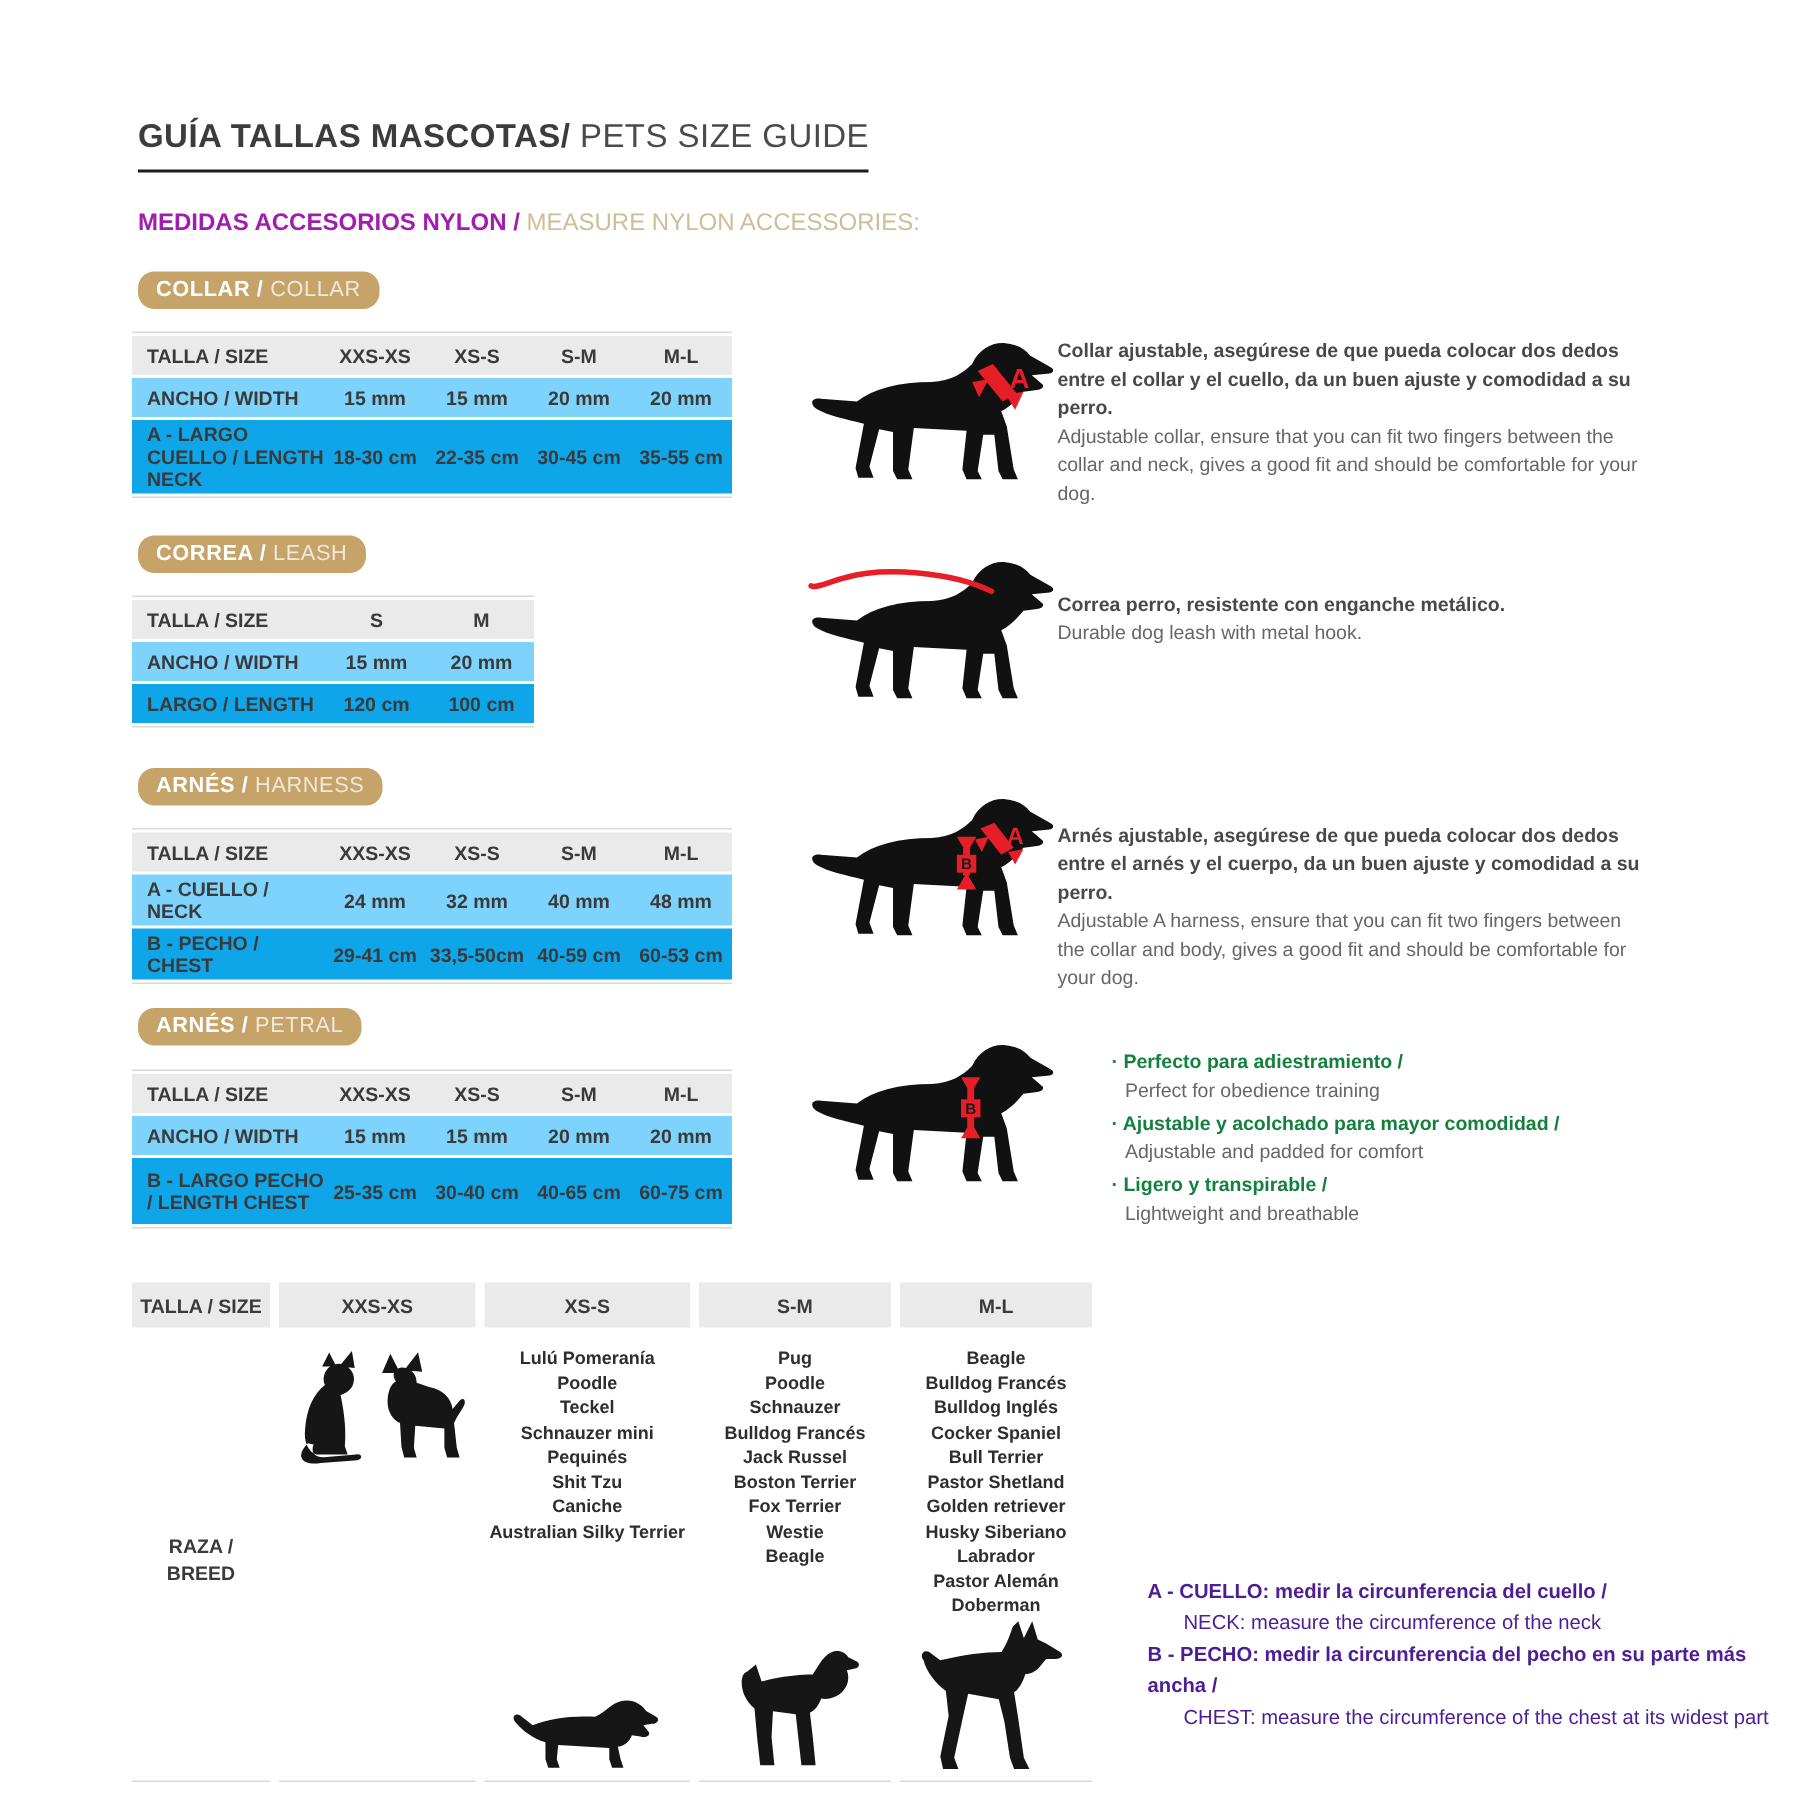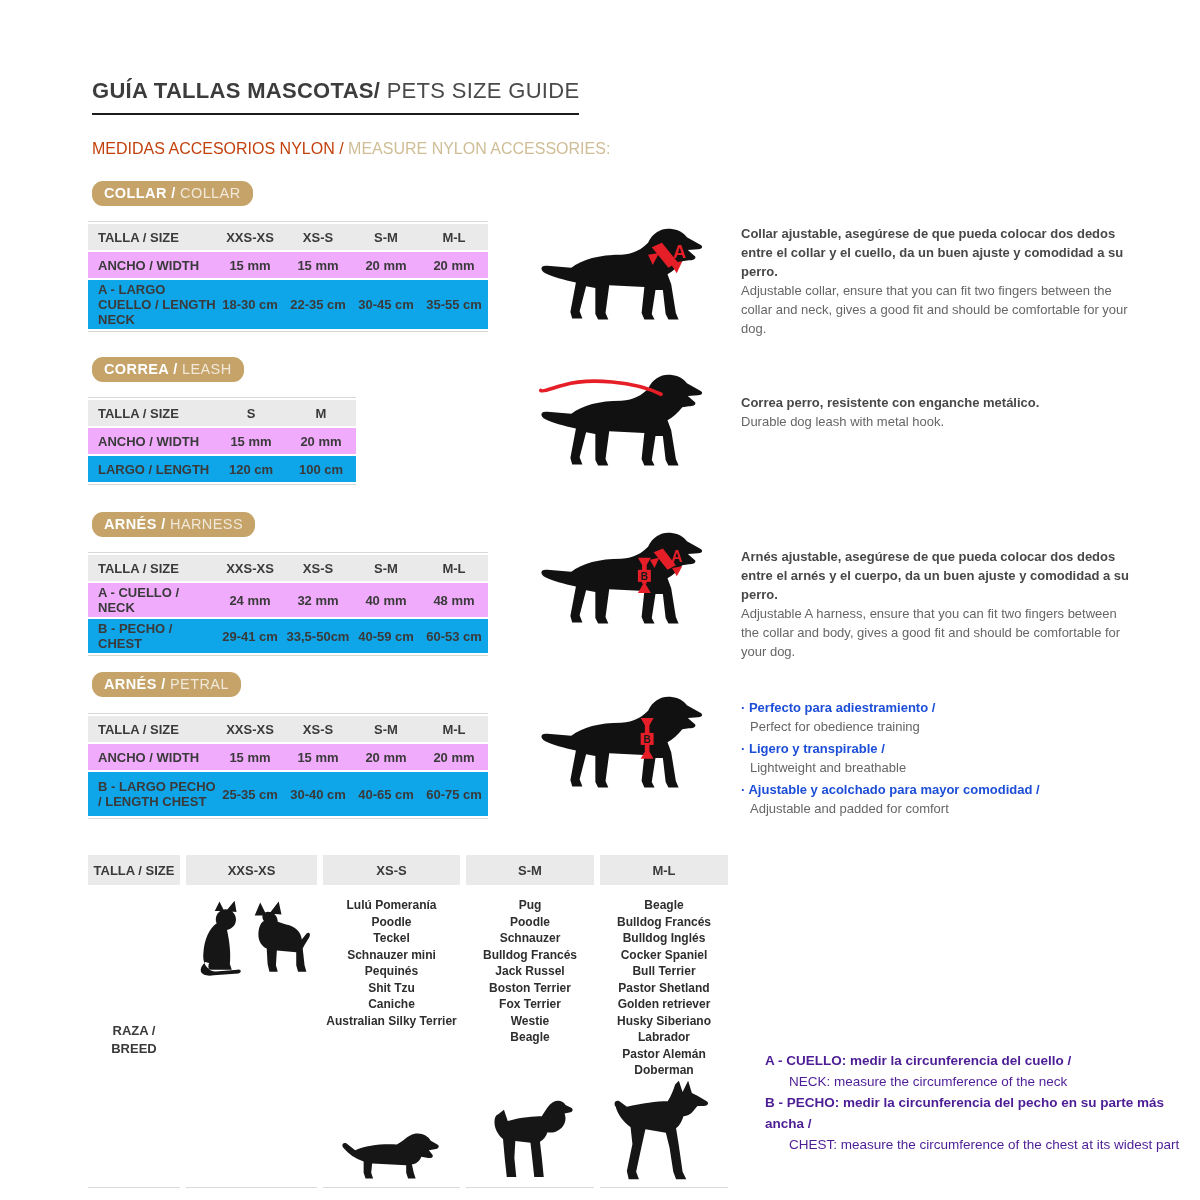--- a/index.html
+++ b/index.html
@@ -7,57 +7,57 @@
     position:relative;width:1200px;height:1200px;background:#fff;overflow:hidden;
     font-family:"Liberation Sans", sans-serif;color:#3a3a3a;
   }
 
   
   .title{position:absolute;left:92px;top:78px;margin:0;font-size:22px;letter-spacing:.3px;
          padding-bottom:9px;border-bottom:2px solid #1c1c1c;display:inline-block;color:#3c3c3c;}
   .title .t-es{font-weight:700;}
   .title .t-en{font-weight:400;color:#4a4a4a;}
   .subtitle{position:absolute;left:92px;top:140px;font-size:16px;}
-  .subtitle .s-es{font-weight:400;color:#c2410c;}
+  .subtitle .s-es{font-weight:700;color:#a21caf;}
   .subtitle .s-en{font-weight:400;color:#cfbd96;}
 
   
   .badge{position:absolute;left:92px;height:25px;line-height:25px;background:#c5a369;
          color:#fff;font-size:14.5px;padding:0 12px;letter-spacing:.4px;white-space:nowrap;border-radius:11px;}
   .badge .b-es{font-weight:700;}
   .badge .b-en{font-weight:400;color:rgba(255,255,255,.75);}
 
   
   .size-table{position:absolute;left:88px;border-top:1px solid #d8d8d8;border-bottom:1px solid #d8d8d8;
               padding:2px 0;display:flex;flex-direction:column;gap:2px;}
   .tr{display:grid;align-items:center;background:#0ea5e9;min-height:26px;}
   .cols5{grid-template-columns:128px repeat(4,68px);}
   .cols3{grid-template-columns:128px repeat(2,70px);}
   .tr.head{background:#eaeaea;}
-  .tr.shade{background:#f0abfc;}
+  .tr.shade{background:#7dd3fc;}
   .tr.tall{min-height:44px;}
   .tc{font-size:13px;font-weight:700;color:#3a3a3a;padding:2px 0 2px 10px;line-height:15px;}
   .tc.val{text-align:center;padding:2px 2px;}
 
   
   .dog{position:absolute;left:538px;width:185px;height:112px;}
   .dog svg{width:100%;height:100%;display:block;}
   .red{fill:#e61e28;}
   .marker-letter{font-family:"Liberation Sans",sans-serif;font-weight:700;fill:#e61e28;}
   .marker-letter-dark{font-family:"Liberation Sans",sans-serif;font-weight:700;fill:#1a1a1a;}
 
   
-  .desc{position:absolute;left:741px;width:388px;font-size:13px;line-height:19px;}
+  .desc{position:absolute;left:705px;width:388px;font-size:13px;line-height:19px;}
   .desc .es{font-weight:700;color:#484848;}
   .desc .en{font-weight:400;color:#666;}
 
   
   .bullets{position:absolute;left:741px;width:400px;font-size:13px;line-height:19px;}
   .bullet{margin-bottom:3px;}
-  .bullet .es{font-weight:700;color:#1d4ed8;}
+  .bullet .es{font-weight:700;color:#15803d;}
   .bullet .es::before{content:"· ";font-weight:700;}
   .bullet .en{font-weight:400;color:#666;padding-left:9px;}
 
   
   .breed-table{position:absolute;left:88px;top:855px;width:642px;
                display:grid;grid-template-columns:92px 131px 137px 128px 128px;column-gap:6px;row-gap:4px;}
   .bh{background:#eaeaea;height:30px;display:flex;align-items:center;justify-content:center;
       font-size:13px;font-weight:700;color:#3a3a3a;}
   .bc{background:#fff;border-bottom:1px solid #d9d9d9;min-height:238px;
       display:flex;flex-direction:column;align-items:center;justify-content:space-between;
@@ -257,26 +257,26 @@
       <text x="114" y="58.5" font-size="11" class="marker-letter-dark">B</text>
     </svg>
   </div>
 
   <div class="bullets" style="top:698px">
     <div class="bullet">
       <div class="es">Perfecto para adiestramiento /</div>
       <div class="en">Perfect for obedience training</div>
     </div>
     <div class="bullet">
+      <div class="es">Ajustable y acolchado para mayor comodidad /</div>
+      <div class="en">Adjustable and padded for comfort</div>
+    </div>
+    <div class="bullet">
       <div class="es">Ligero y transpirable /</div>
       <div class="en">Lightweight and breathable</div>
-    </div>
-    <div class="bullet">
-      <div class="es">Ajustable y acolchado para mayor comodidad /</div>
-      <div class="en">Adjustable and padded for comfort</div>
     </div>
   </div>
 
   <div class="breed-table">
     <div class="bh">TALLA /  SIZE</div>
     <div class="bh">XXS-XS</div>
     <div class="bh">XS-S</div>
     <div class="bh">S-M</div>
     <div class="bh">M-L</div>
 

